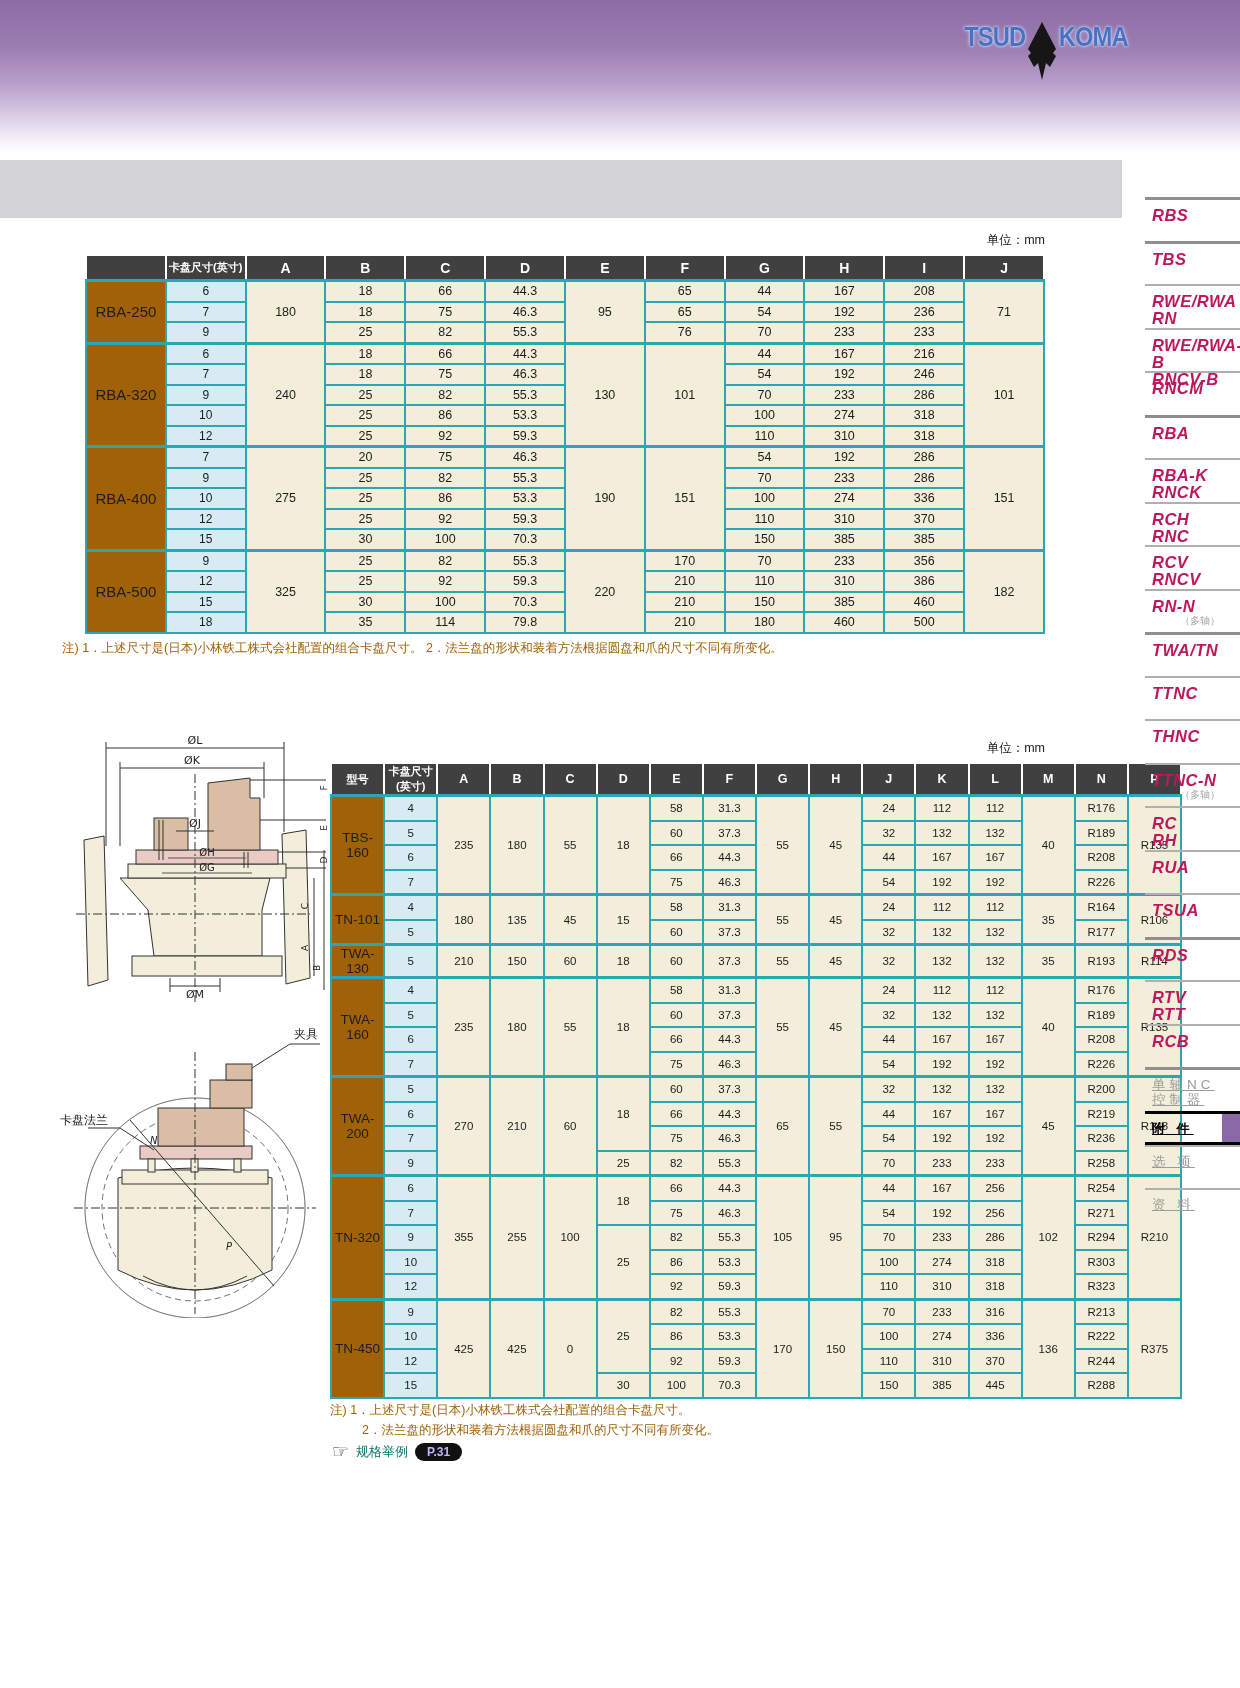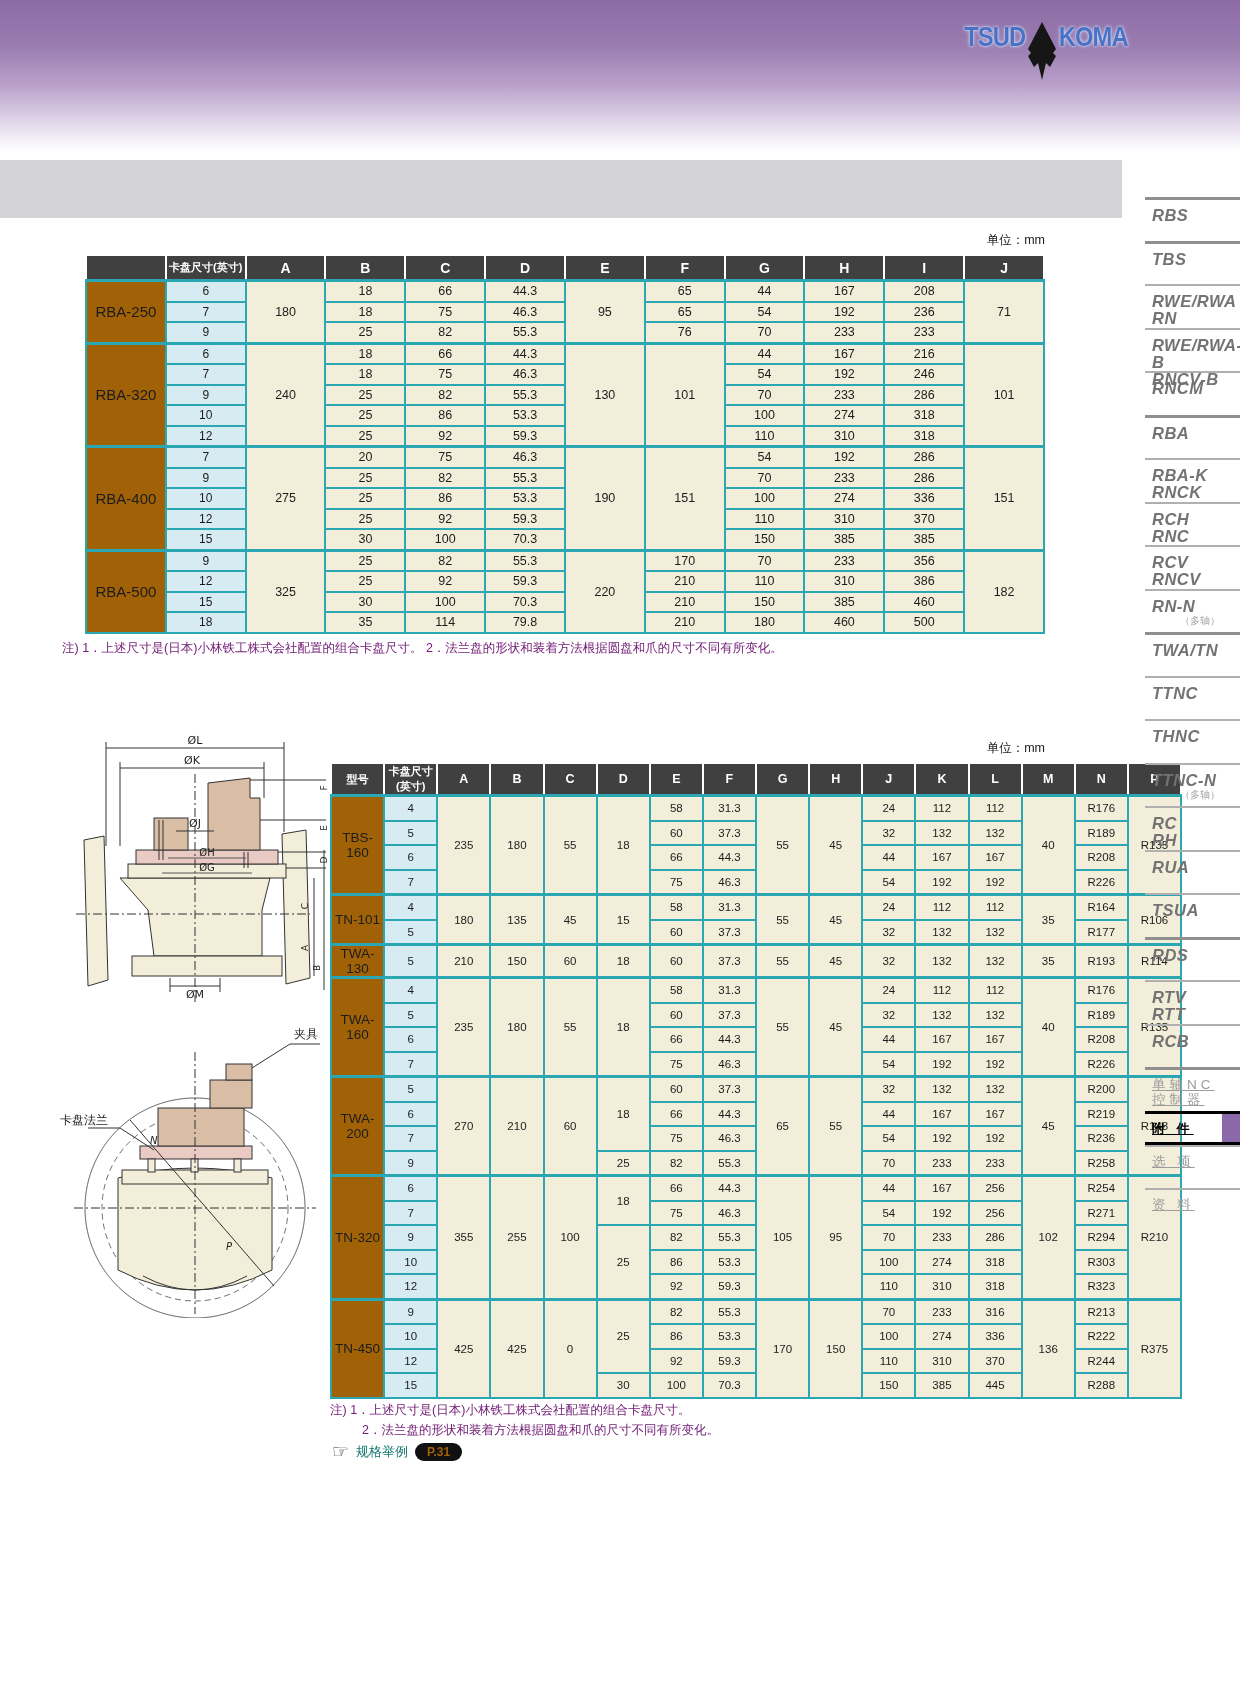--- a/index.html
+++ b/index.html
@@ -28,33 +28,33 @@
   #table1 td{height:18.5px;font-size:12.5px;}
   #table1 td.model{font-size:15px;}
   #table1 td.size{font-size:12px;}
   #table2{width:852px;}
   #table2 th{height:26px;font-size:12.5px;}
   #table2 th.sh,#table2 th.mh{font-size:11px;}
   #table2 td{height:22.5px;font-size:11.5px;}
   #table2 td.model{font-size:13.5px;}
   #table2 td.size{font-size:11.5px;}
   
-  .note{position:absolute;font-size:12.5px;color:#701a75;white-space:nowrap;}
+  .note{position:absolute;font-size:12.5px;color:#a16207;white-space:nowrap;}
   .specrow{position:absolute;display:flex;align-items:center;gap:7px;}
   .hand{font-size:19px;color:#333;line-height:1;}
   .speclabel{font-size:13px;color:#0f766e;}
-  .pagebadge{background:#111;color:#a16207;font-weight:bold;font-size:12px;
+  .pagebadge{background:#111;color:#c4b5fd;font-weight:bold;font-size:12px;
     padding:2px 12px;border-radius:10px;}
   
   .sidebar{position:absolute;left:1145px;top:197px;width:95px;}
   .sb-item{position:relative;height:43.5px;border-top:2px solid #b0b0b0;
     padding:7px 0 0 7px;box-sizing:border-box;}
   .sb-item.thick{border-top:3px solid #8f8f8f;}
   .sb-item .lat{display:block;font-size:16.5px;font-weight:bold;font-style:italic;
-    color:#737373;line-height:17px;letter-spacing:.5px;}
+    color:#be185d;line-height:17px;letter-spacing:.5px;}
   .sb-item .sub{display:block;font-size:10px;color:#a3a3a3;line-height:12px;margin-left:28px;}
   .sb-item .cjk{display:block;font-size:13.5px;color:#9c9c9c;letter-spacing:4px;line-height:15px;text-decoration:underline;}
   .sb-item.active{height:34px;border-top:3px solid #000;border-bottom:3px solid #000;padding-top:7px;}
   .sb-item.active .cjk{color:#000;font-weight:bold;font-size:13px;}
   .sb-item.active::after{content:"";position:absolute;right:0;top:0;bottom:0;width:18px;background:#8b68a8;}
   
   .drawing{position:absolute;}
   .drawing text{font-family:"DejaVu Sans",sans-serif;}
 </style>
 </head>

